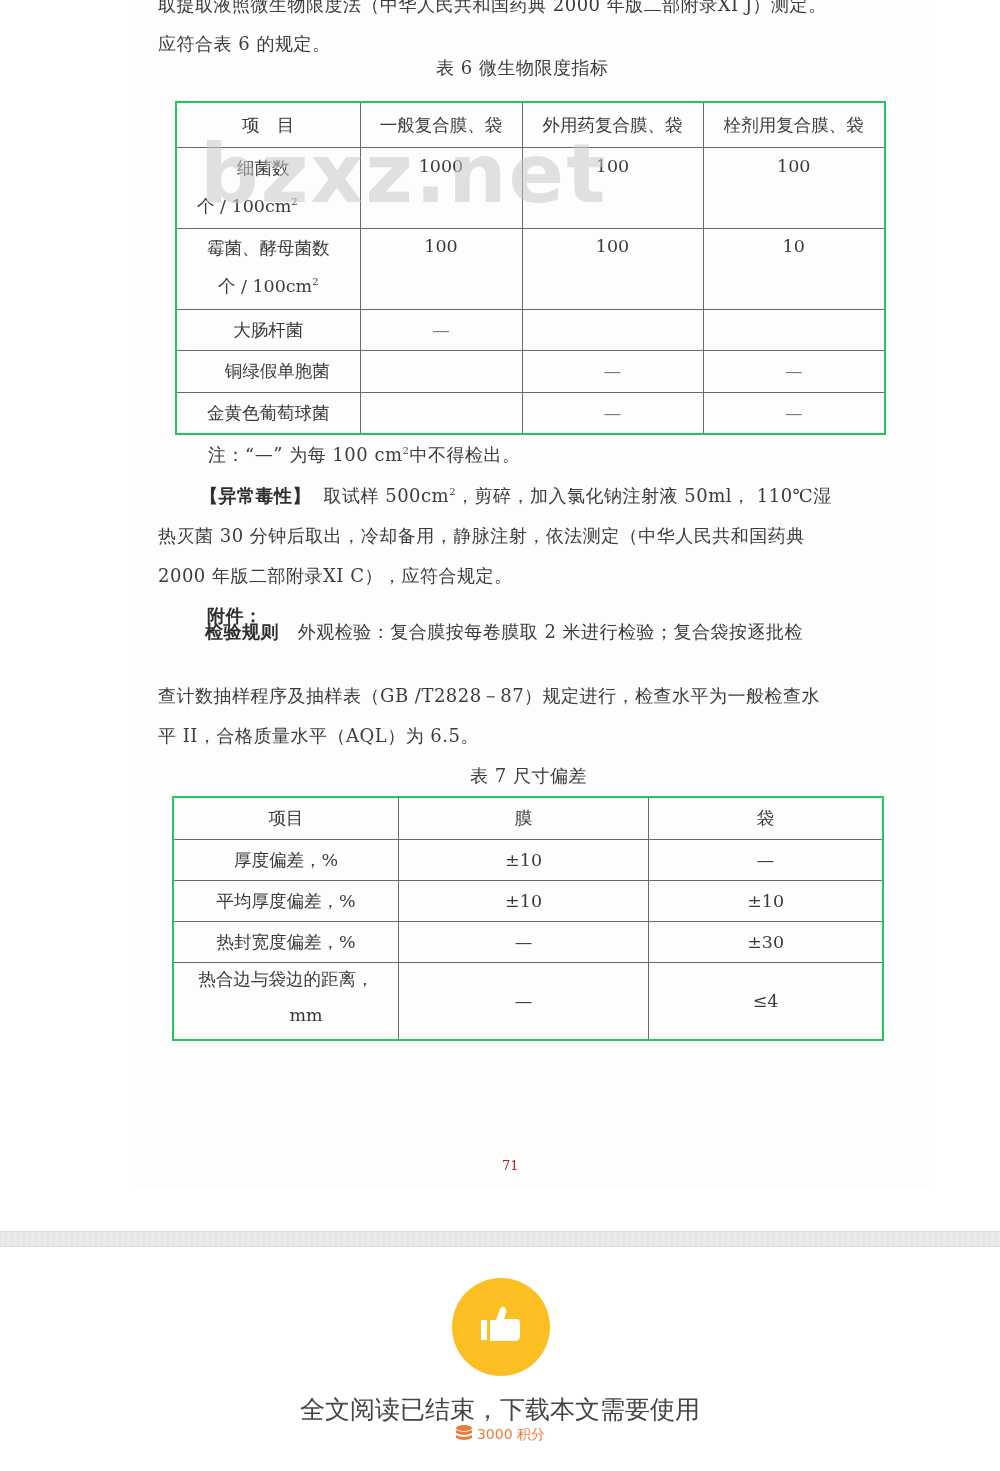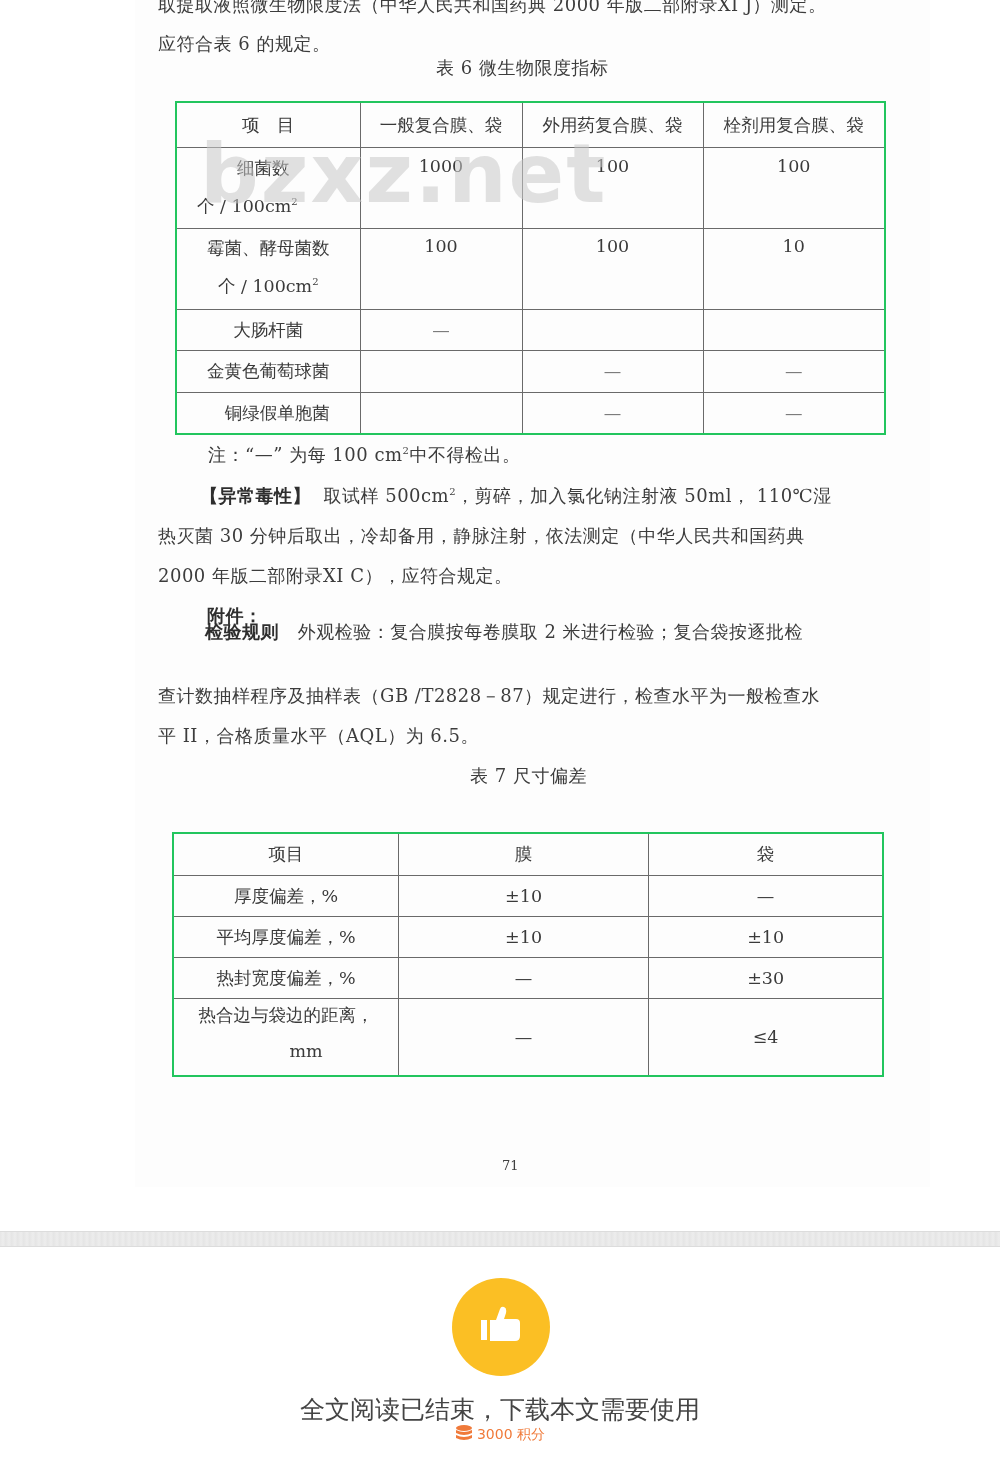--- a/index.html
+++ b/index.html
@@ -23,21 +23,21 @@
   table.t { position: absolute; border-collapse: collapse; border: 2px solid #22c55e; font-size: 17.5px; color: #3a3a3a; }
   table.t td { border: 1px solid #6a6a6a; padding: 0; vertical-align: top; text-align: center; }
   table.t td.c { vertical-align: middle; }
 
   .watermark {
     position: absolute; left: 200px; top: 133px;
     font-family: "DejaVu Sans", sans-serif; font-weight: bold;
     font-size: 82px; color: rgba(200,200,200,0.55); letter-spacing: 2px;
     pointer-events: none; line-height: 1;
   }
-  .pagenum { font-size: 13px; color: #404040; }
+  .pagenum { font-size: 13px; color: #b91c1c; }
 
   .divider {
     position: absolute; left: 0; top: 1231px; width: 1000px; height: 14px;
     background: repeating-linear-gradient(90deg, #e6e6e6 0px, #ededed 3px, #e4e4e4 6px);
     border-top: 1px solid #dcdcdc; border-bottom: 1px solid #dcdcdc;
   }
   .like-btn {
     position: absolute; left: 452px; top: 1278px; width: 98px; height: 98px;
     border-radius: 50%; background: #fbbf24; display: flex; align-items: center; justify-content: center;
     cursor: pointer;
@@ -106,27 +106,27 @@
           <div style="margin-top:7px">10</div>
         </td>
   </tr>
   <tr style="height:41px">
     <td class="c">大肠杆菌</td>
     <td class="c" style="color:#777">—</td>
     <td class="c"></td>
     <td class="c"></td>
   </tr>
   <tr style="height:42px">
+    <td class="c" style="padding-left:18px">铜绿假单胞菌</td>
+    <td class="c"></td>
+    <td class="c" style="color:#777">—</td>
+    <td class="c" style="color:#777">—</td>
+  </tr>
+  <tr style="height:42px">
     <td class="c">金黄色葡萄球菌</td>
-    <td class="c"></td>
-    <td class="c" style="color:#777">—</td>
-    <td class="c" style="color:#777">—</td>
-  </tr>
-  <tr style="height:42px">
-    <td class="c" style="padding-left:18px">铜绿假单胞菌</td>
     <td class="c"></td>
     <td class="c" style="color:#777">—</td>
     <td class="c" style="color:#777">—</td>
   </tr>
 </tbody>
   </table>
 
 <div class="watermark">bzxz.net</div>
 
 <div class="abs para" style="left:208px; top:443px;">
@@ -142,21 +142,21 @@
 <div class="abs para bold" style="left:207px; top:604px;">附件：</div>
 
 <div class="abs para" style="left:205px; top:620px;">
   <span class="bold">检验规则</span>&nbsp;&nbsp;&nbsp;<span>外观检验：复合膜按每卷膜取 2 米进行检验；复合袋按逐批检</span>
 </div>
 <div class="abs para" style="left:158px; top:684px;">查计数抽样程序及抽样表（GB /T2828－87）规定进行，检查水平为一般检查水</div>
 <div class="abs para" style="left:158px; top:724px;">平 II，合格质量水平（AQL）为 6.5。</div>
 
 <div class="abs caption" style="left:470px; top:764px;">表 7 尺寸偏差</div>
 
-<table class="t" style="left:172px; top:796px; width:712px;margin-top:36px;">
+<table class="t" style="left:172px; top:796px; width:712px;">
   <colgroup>
       <col style="width:226px">
       <col style="width:251px">
       <col style="width:235px">
     </colgroup>
   <tbody>
       <tr style="height:42px">
     <td class="c">项目</td>
     <td class="c">膜</td>
     <td class="c">袋</td>

